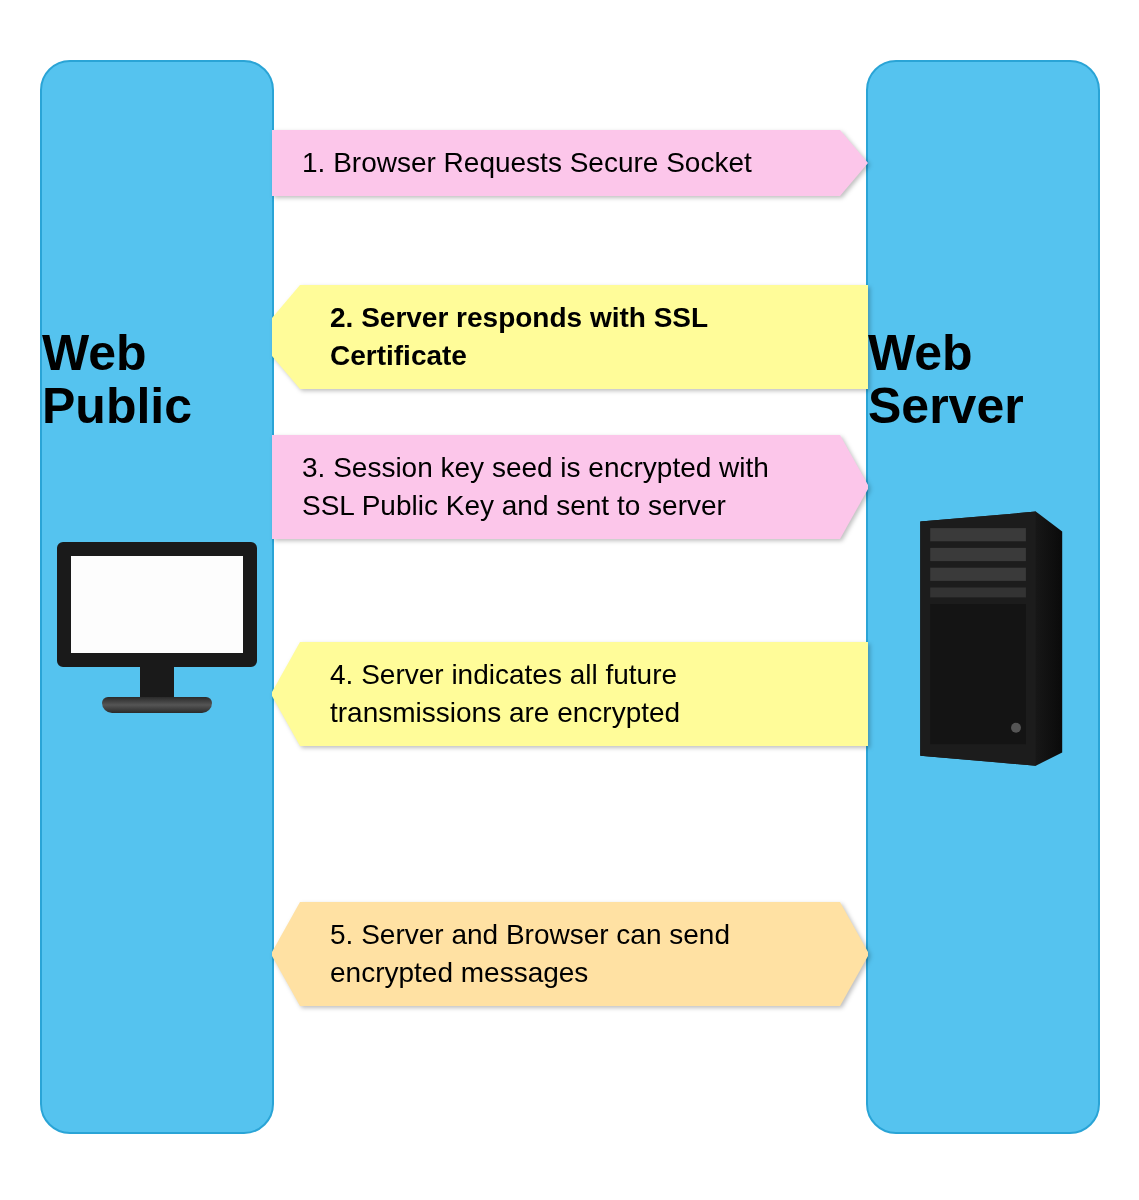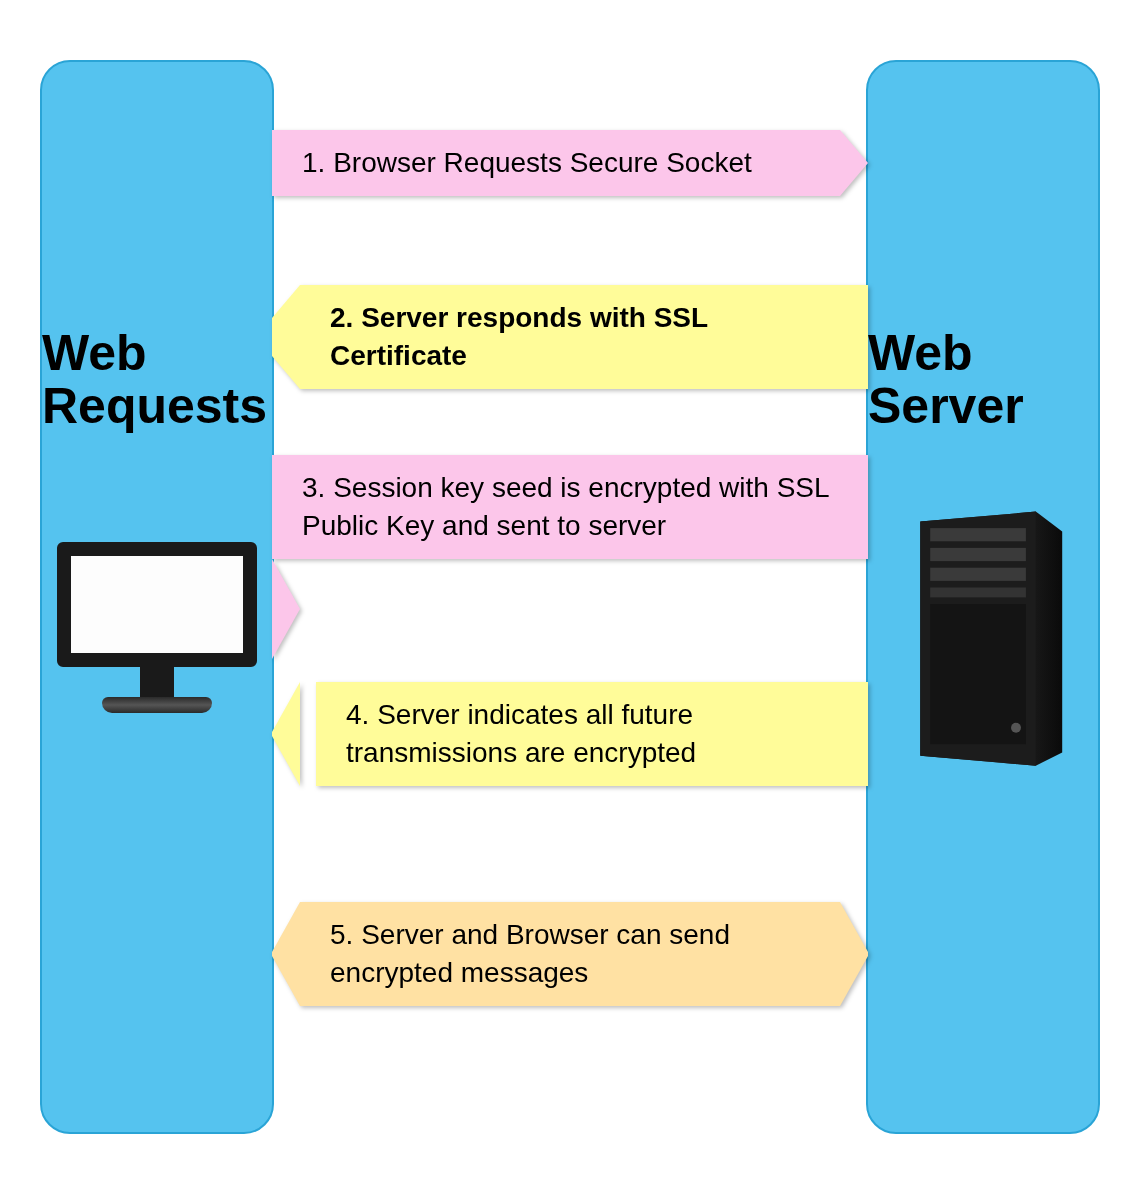--- a/index.html
+++ b/index.html
@@ -129,33 +129,33 @@
     border-top: calc(var(--h)/2) solid transparent;
     border-bottom: calc(var(--h)/2) solid transparent;
   }
   .pink  { --c: #fcc6ea; }
   .yellow{ --c: #fffc99; }
   .orange{ --c: #ffe1a3; }
   .arrow .body { background: var(--c); }
 
   .a1 { top: 90px;  --h: 66px; }
   .a2 { top: 245px; font-weight: bold; --h: 66px; }
-  .a3 { top: 415px; flex-direction: column; --h: 100px; }
-  .a4 { top: 642px; gap: 16px; --h: 100px; }
+  .a3 { top: 395px; --h: 100px; }
+  .a4 { top: 602px; --h: 100px; }
   .a5 { top: 862px; --h: 100px; }
 </style>
 </head>
 <body>
 
 <div class="stage">
 
   <div class="pillar pillar-left">
     <div class="pillar-title">
       <span>Web</span><br>
-      <span>Requests</span>
+      <span>Public</span>
     </div>
     <div class="monitor">
       <div class="monitor-screen"></div>
       <div class="monitor-neck"></div>
       <div class="monitor-base"></div>
     </div>
   </div>
 
   <div class="pillar pillar-right">
     <div class="pillar-title">

